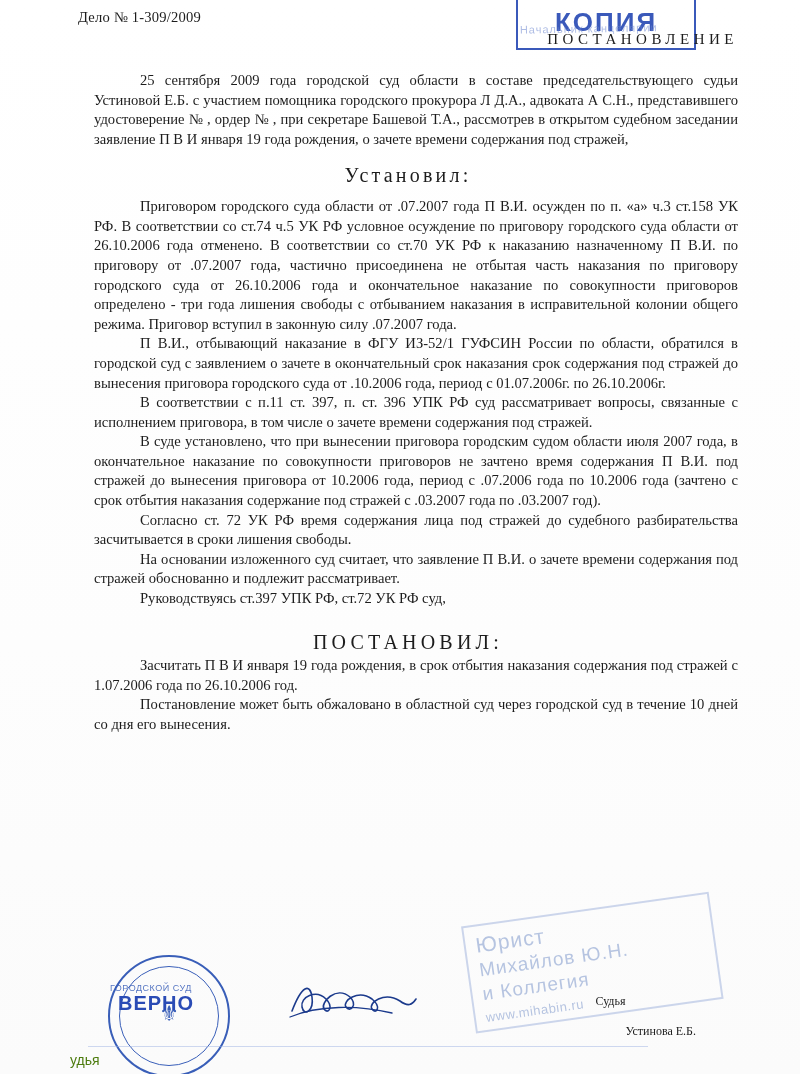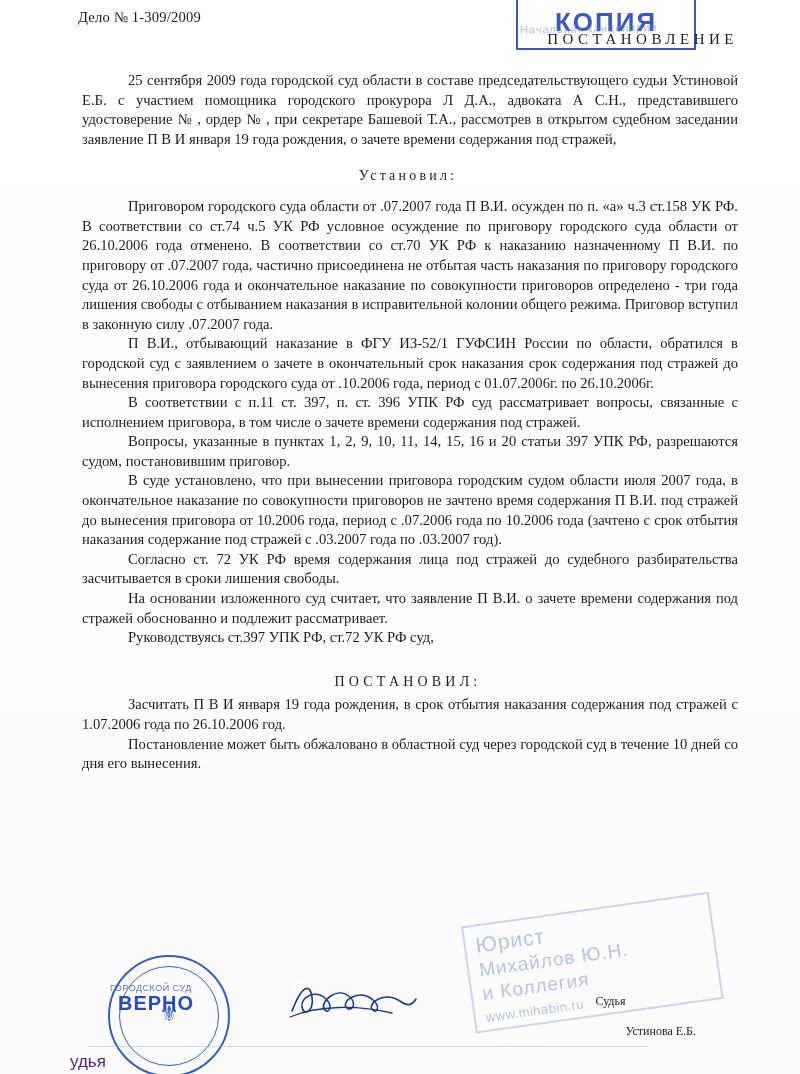--- a/index.html
+++ b/index.html
@@ -44,29 +44,29 @@
   }
   .title {
     text-align: right;
     letter-spacing: 4.5px;
     font-size: 15px;
     margin: 2px 0 22px 0;
   }
   .centered-head {
     text-align: center;
     letter-spacing: 3.2px;
-    font-size: 14px;
+    font-size: 20px;
     margin: 16px 0 12px 0;
   }
   .centered-head.wide {
     letter-spacing: 4.2px;
     margin: 24px 0 4px 0;
   }
   p.para {
-    margin: 0 0 0 4px;
+    margin: 0 0 0 16px;
     text-indent: 46px;
     text-align: justify;
   }
 
   
   .sign-row {
     position: absolute;
     left: 78px;
     top: 994px;
     width: 660px;
@@ -171,22 +171,22 @@
     font-weight: bold;
     font-size: 20px;
     letter-spacing: 1px;
     color: #2a4bb5;
   }
   .sudya-bottom {
     position: absolute;
     left: 70px;
     top: 1052px;
     font-family: "Liberation Sans", sans-serif;
-    font-size: 17px;
-    color: #4c1d95;
+    font-size: 14px;
+    color: #4d7c0f;
   }
   .seal-line {
     position: absolute;
     left: 88px;
     top: 1046px;
     width: 560px;
     height: 1px;
     background: #9fb4e4;
     opacity: .5;
   }
@@ -233,21 +233,20 @@
 
     <div class="title">ПОСТАНОВЛЕНИЕ</div>
 
     <p class="para">25 сентября 2009 года           городской суд                    области в составе председательствующего судьи Устиновой Е.Б.  с  участием  помощника городского прокурора Л           Д.А.,  адвоката  А           С.Н., представившего удостоверение №   , ордер №        , при секретаре Башевой Т.А., рассмотрев в открытом судебном заседании заявление П        В        И                     января  19   года рождения, о зачете времени содержания под стражей,</p>
 
     <div class="centered-head">Установил:</div>
 
     <p class="para">Приговором           городского суда                   области от    .07.2007 года П        В.И. осужден по п. «а» ч.3 ст.158 УК РФ. В соответствии со ст.74 ч.5 УК РФ условное осуждение по приговору           городского суда               области от 26.10.2006 года отменено. В соответствии со ст.70 УК РФ к наказанию назначенному П        В.И. по приговору от     .07.2007 года, частично присоединена не отбытая часть наказания по приговору           городского суда  от 26.10.2006 года и окончательное наказание по совокупности приговоров определено - три года лишения свободы с отбыванием наказания в исправительной колонии общего режима. Приговор вступил в законную силу    .07.2007 года.</p>
     <p class="para">П           В.И., отбывающий наказание в ФГУ ИЗ-52/1 ГУФСИН России по         области, обратился в              городской суд с заявлением о зачете в окончательный  срок наказания срок содержания под стражей до вынесения приговора         городского суда от     .10.2006 года, период с 01.07.2006г. по 26.10.2006г.</p>
     <p class="para">В соответствии с п.11 ст. 397, п. ст. 396 УПК РФ суд рассматривает вопросы, связанные с исполнением приговора, в том числе о зачете времени содержания под стражей.</p>
-    <p class="para">Вопросы, указанные в пунктах 1, 2, 9, 10, 11, 14, 15, 16 и 20 статьи 397 УПК РФ, разрешаются судом, постановившим приговор.</p>
     <p class="para">В суде установлено, что при вынесении приговора              городским судом          области    июля 2007 года, в окончательное наказание по совокупности приговоров не зачтено время содержания П        В.И. под стражей до вынесения приговора от     10.2006 года, период с    .07.2006 года по     10.2006 года (зачтено с срок отбытия наказания содержание под стражей с    .03.2007 года по    .03.2007 год).</p>
     <p class="para">Согласно ст. 72 УК РФ время содержания лица под стражей до судебного разбирательства засчитывается в сроки лишения свободы.</p>
     <p class="para">На основании изложенного суд считает, что заявление П        В.И. о зачете времени содержания под стражей обоснованно и подлежит рассматривает.</p>
     <p class="para">Руководствуясь ст.397 УПК РФ, ст.72 УК РФ суд,</p>
 
     <div class="centered-head wide">ПОСТАНОВИЛ:</div>
 
     <p class="para">Засчитать П          В          И                     января  19   года рождения, в срок отбытия наказания содержания под стражей  с 1.07.2006 года по 26.10.2006 год.</p>
     <p class="para">Постановление   может быть  обжаловано  в                    областной  суд  через         городской суд в течение 10 дней со дня его вынесения.</p>
   </div>

